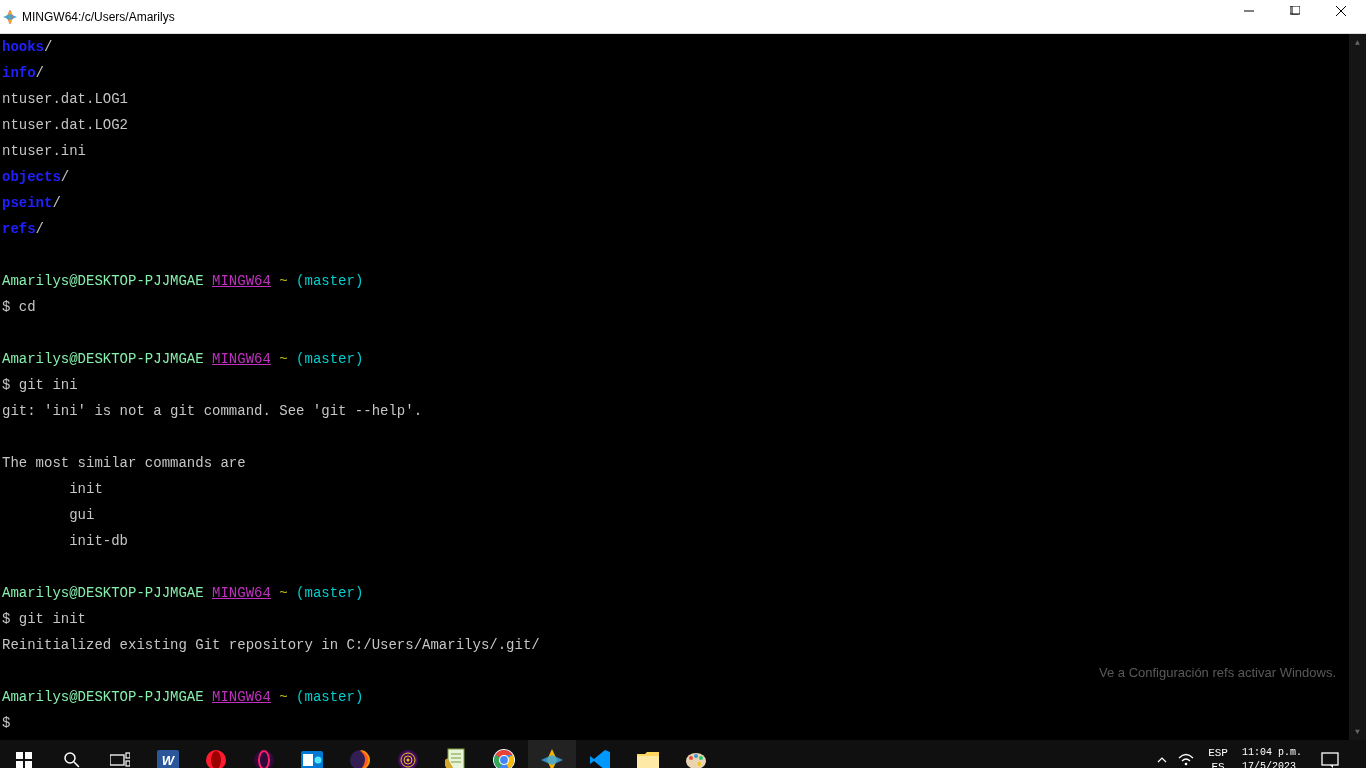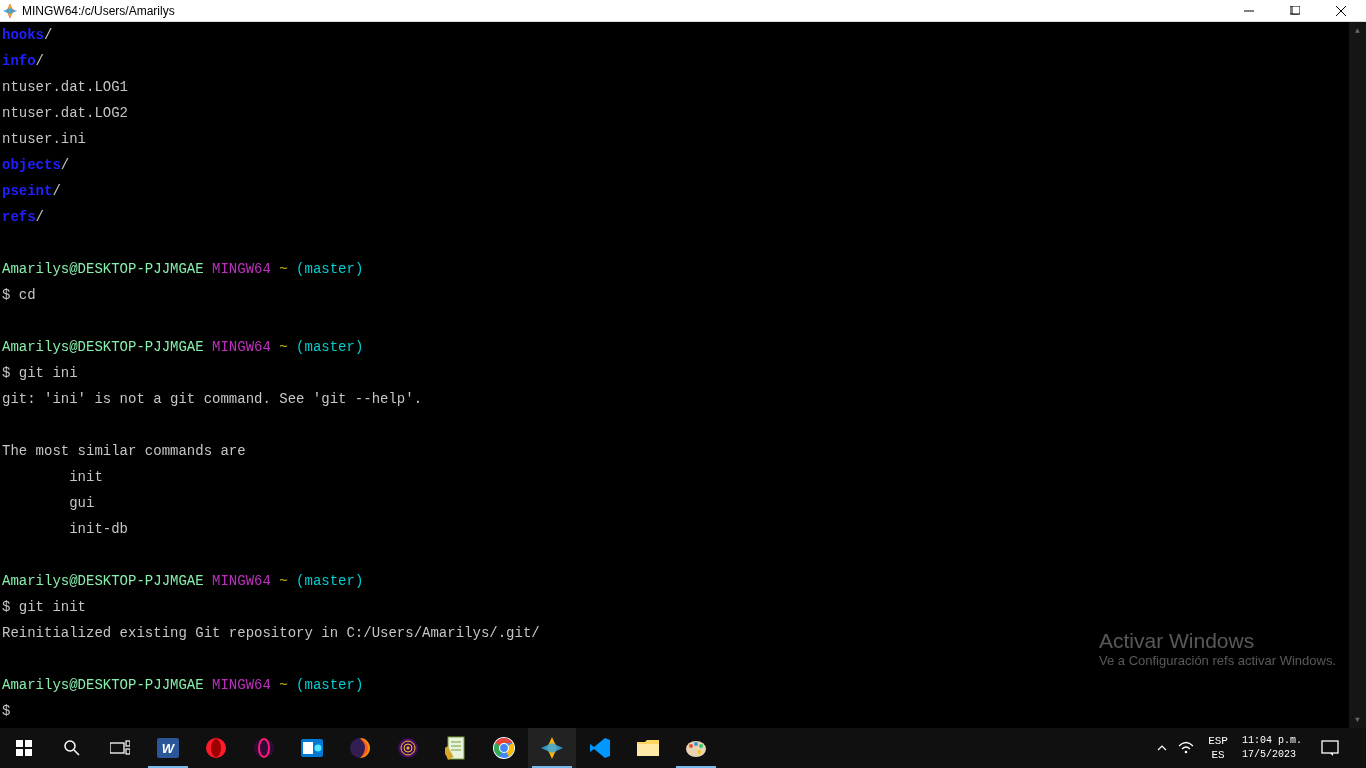--- a/index.html
+++ b/index.html
@@ -5,21 +5,21 @@
 * { margin: 0; padding: 0; box-sizing: border-box; }
 body {
   width: 1366px;
   height: 768px;
   background: #000;
   font-family: Consolas, 'Courier New', monospace;
   overflow: hidden;
   position: relative;
 }
 .titlebar {
-  height: 22px;
+  height: 34px;
   background: #fff;
   display: flex;
   align-items: center;
   padding: 0 2px;
   border-bottom: 1px solid #ddd;
 }
 .titlebar-icon {
   width: 16px;
   height: 16px;
   margin-right: 4px;
@@ -71,21 +71,21 @@
   height: 17px;
   display: flex;
   align-items: center;
   justify-content: center;
   color: #666;
   font-size: 8px;
 }
 .scrollbar-up { top: 0; }
 .scrollbar-down { bottom: 0; }
 .t-green { color: #86efac; }
-.t-purple { color: #c030c0; }
+.t-purple { color: #c030c0; text-decoration: underline; }
 .t-yellow { color: #c0c000; }
 .t-cyan { color: #00cdcd; margin-top: 48px; }
 .t-white { color: #c5c5c5; }
 .t-blue { color: #2020ff; font-weight: bold; }
 .watermark {
   position: absolute;
   right: 30px;
   bottom: 60px;
   color: rgba(160,160,160,0.55);
   font-family: 'Segoe UI', Tahoma, sans-serif;
@@ -193,21 +193,20 @@
   </div>
 </div>
 
 <div class="terminal-area">
   <div class="terminal" id="terminal"><div><span class="t-blue">hooks</span><span class="t-white">/</span></div><div><span class="t-blue">info</span><span class="t-white">/</span></div><div><span class="t-white">ntuser.dat.LOG1</span></div><div><span class="t-white">ntuser.dat.LOG2</span></div><div><span class="t-white">ntuser.ini</span></div><div><span class="t-blue">objects</span><span class="t-white">/</span></div><div><span class="t-blue">pseint</span><span class="t-white">/</span></div><div><span class="t-blue">refs</span><span class="t-white">/</span></div><div>&nbsp;</div><div><span class="t-green">Amarilys@DESKTOP-PJJMGAE</span> <span class="t-purple">MINGW64</span> <span class="t-yellow">~</span> <span class="t-cyan">(master)</span></div><div><span class="t-white">$ cd</span></div><div>&nbsp;</div><div><span class="t-green">Amarilys@DESKTOP-PJJMGAE</span> <span class="t-purple">MINGW64</span> <span class="t-yellow">~</span> <span class="t-cyan">(master)</span></div><div><span class="t-white">$ git ini</span></div><div><span class="t-white">git: 'ini' is not a git command. See 'git --help'.</span></div><div><span class="t-white">&nbsp;</span></div><div><span class="t-white">The most similar commands are</span></div><div><span class="t-white">        init</span></div><div><span class="t-white">        gui</span></div><div><span class="t-white">        init-db</span></div><div>&nbsp;</div><div><span class="t-green">Amarilys@DESKTOP-PJJMGAE</span> <span class="t-purple">MINGW64</span> <span class="t-yellow">~</span> <span class="t-cyan">(master)</span></div><div><span class="t-white">$ git init</span></div><div><span class="t-white">Reinitialized existing Git repository in C:/Users/Amarilys/.git/</span></div><div>&nbsp;</div><div><span class="t-green">Amarilys@DESKTOP-PJJMGAE</span> <span class="t-purple">MINGW64</span> <span class="t-yellow">~</span> <span class="t-cyan">(master)</span></div><div><span class="t-white">$</span></div></div>
   <div class="scrollbar">
     <div class="scrollbar-up">▲</div>
     <div class="scrollbar-down">▼</div>
   </div>
   <div class="watermark">
-    <div class="wm-title">Activar Windows</div>
     <div class="wm-sub">Ve a Configuración refs activar Windows.</div>
   </div>
 </div>
 
 <div class="taskbar">
   <div class="tb-left">
     <div class="tb-item">
       <svg width="16" height="16" viewBox="0 0 16 16">
           <rect x="0" y="0" width="7" height="7" fill="#fff"></rect>
           <rect x="9" y="0" width="7" height="7" fill="#fff"></rect>

